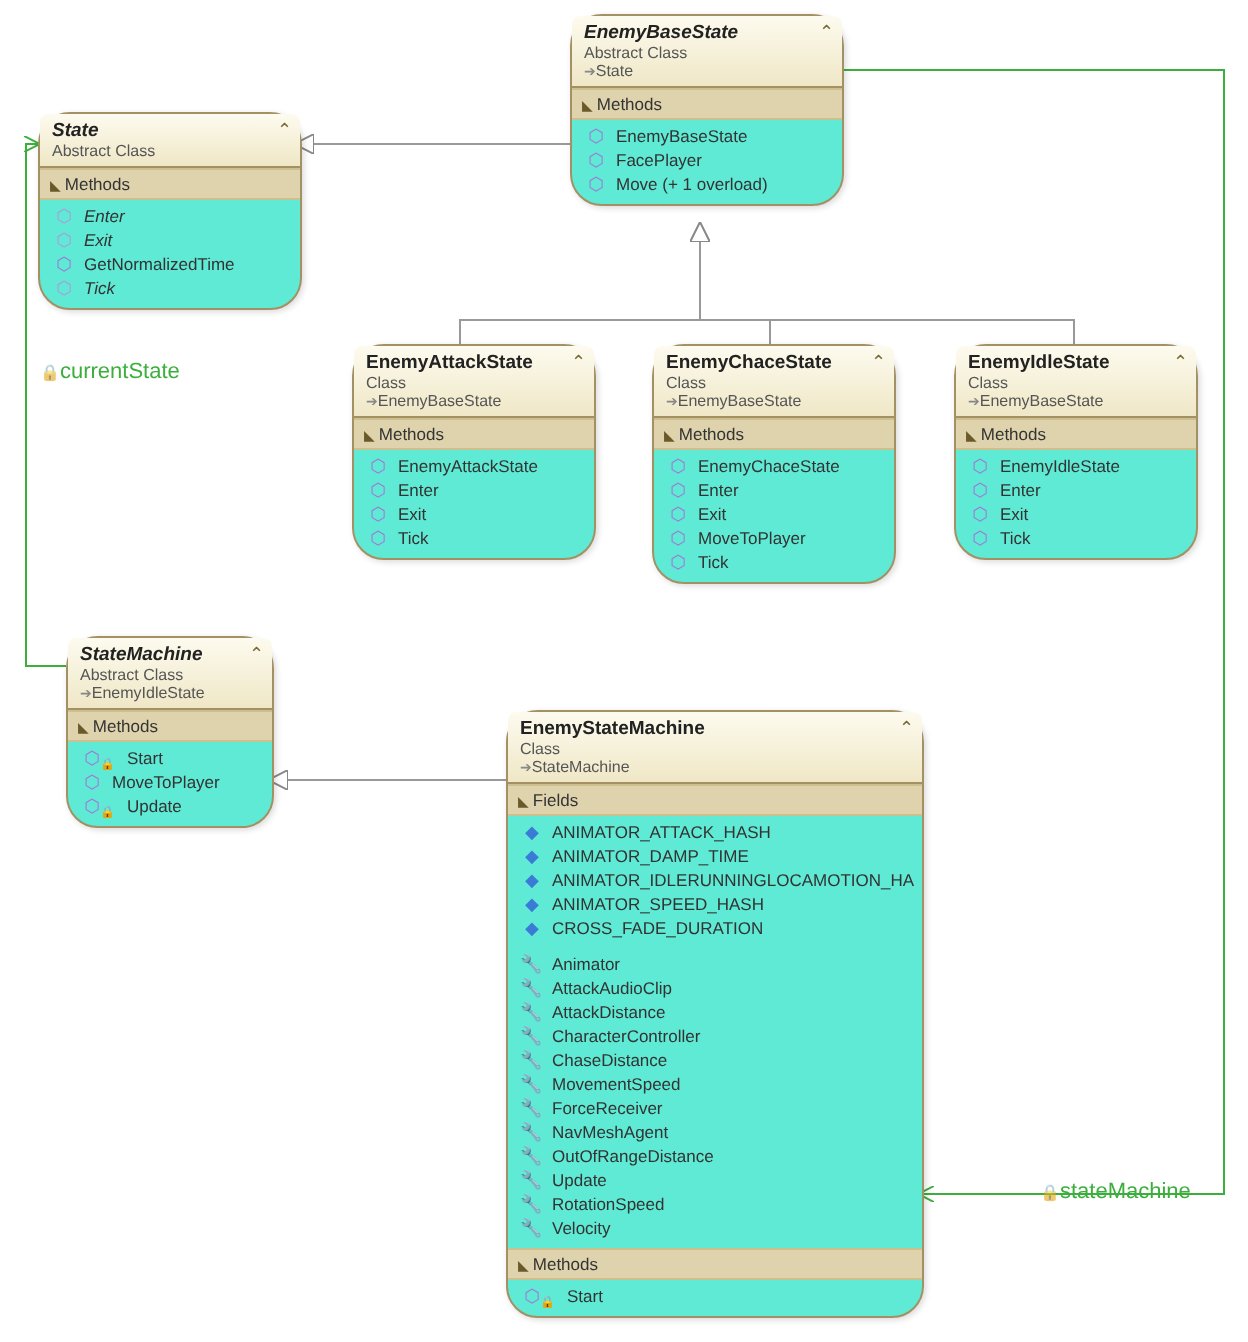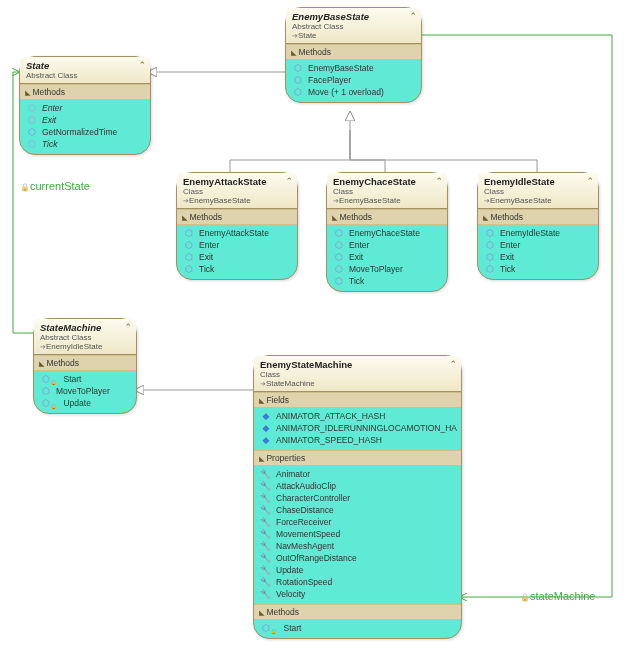--- a/index.html
+++ b/index.html
@@ -275,52 +275,63 @@
     <span class="chev">⌃</span>
   </div>
   <div class="section-head">Fields</div>
   <div class="items">
       <div class="item">
         <span class="ic ic-field"></span>
         <span class="txt">ANIMATOR_ATTACK_HASH</span>
       </div>
       <div class="item">
         <span class="ic ic-field"></span>
+        <span class="txt">ANIMATOR_DAMP_TIME</span>
+      </div>
+      <div class="item">
+        <span class="ic ic-field"></span>
         <span class="txt">ANIMATOR_IDLERUNNINGLOCAMOTION_HASH</span>
       </div>
       <div class="item">
         <span class="ic ic-field"></span>
         <span class="txt">ANIMATOR_SPEED_HASH</span>
       </div>
-    </div>
-  <div class="section-head">Properties</div>
+      <div class="item">
+        <span class="ic ic-field"></span>
+        <span class="txt">CROSS_FADE_DURATION</span>
+      </div>
+    </div>
   <div class="items">
       <div class="item">
         <span class="ic ic-prop"></span>
         <span class="txt">Animator</span>
       </div>
       <div class="item">
         <span class="ic ic-prop"></span>
         <span class="txt">AttackAudioClip</span>
       </div>
       <div class="item">
         <span class="ic ic-prop"></span>
+        <span class="txt">AttackDistance</span>
+      </div>
+      <div class="item">
+        <span class="ic ic-prop"></span>
         <span class="txt">CharacterController</span>
       </div>
       <div class="item">
         <span class="ic ic-prop"></span>
         <span class="txt">ChaseDistance</span>
       </div>
       <div class="item">
         <span class="ic ic-prop"></span>
+        <span class="txt">MovementSpeed</span>
+      </div>
+      <div class="item">
+        <span class="ic ic-prop"></span>
         <span class="txt">ForceReceiver</span>
-      </div>
-      <div class="item">
-        <span class="ic ic-prop"></span>
-        <span class="txt">MovementSpeed</span>
       </div>
       <div class="item">
         <span class="ic ic-prop"></span>
         <span class="txt">NavMeshAgent</span>
       </div>
       <div class="item">
         <span class="ic ic-prop"></span>
         <span class="txt">OutOfRangeDistance</span>
       </div>
       <div class="item">

